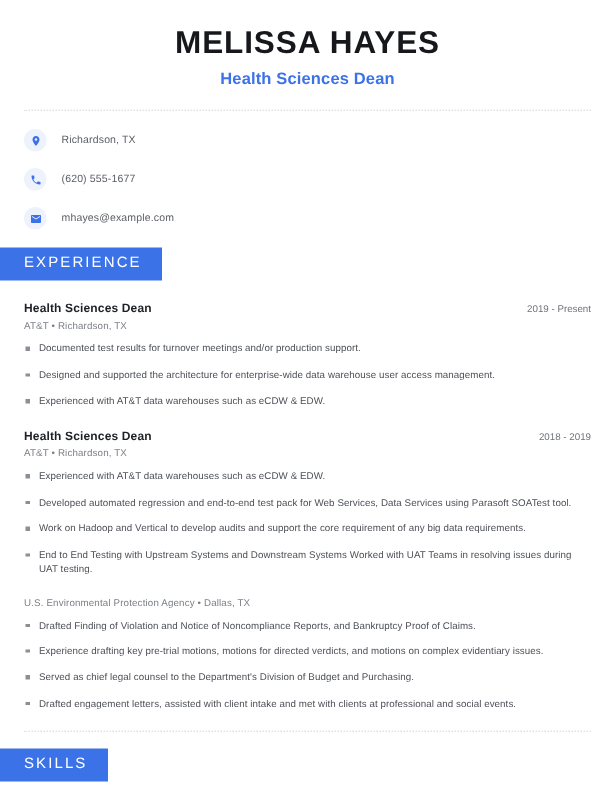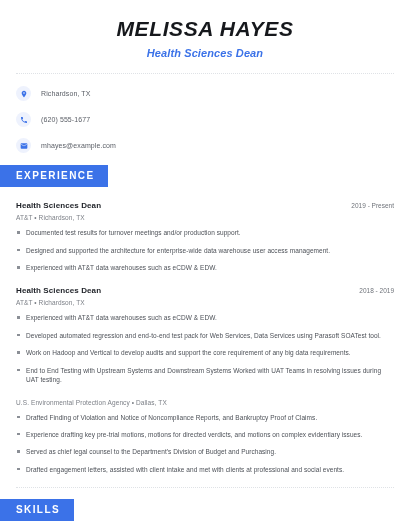--- a/index.html
+++ b/index.html
@@ -20,21 +20,20 @@
     position: relative;
     width: 410px;
     height: 530px;
     box-sizing: border-box;
   }
 
   
   .header {
     padding: 16px 16px 0 16px;
     text-align: center;
-    font-style: italic;
   }
   .name {
     font-size: 21px;
     font-weight: bold;
     letter-spacing: 0.6px;
     color: #16181c;
     margin: 0;
     line-height: 1.2;
   }
   .job-title {
@@ -78,21 +77,21 @@
     letter-spacing: 0.1px;
   }
 
   
   .section { margin-top: 12px; }
   .section-badge {
     display: inline-block;
     background: #3b72e8;
     color: #ffffff;
     font-size: 10px;
-    font-weight: bold;
+    font-weight: normal;
     letter-spacing: 1.4px;
     padding: 6px 14px 6px 16px;
     line-height: 1;
   }
 
   
   .exp-list { padding: 0 16px; }
   .exp-item { margin-top: 14px; }
   .exp-head {
     display: flex;

